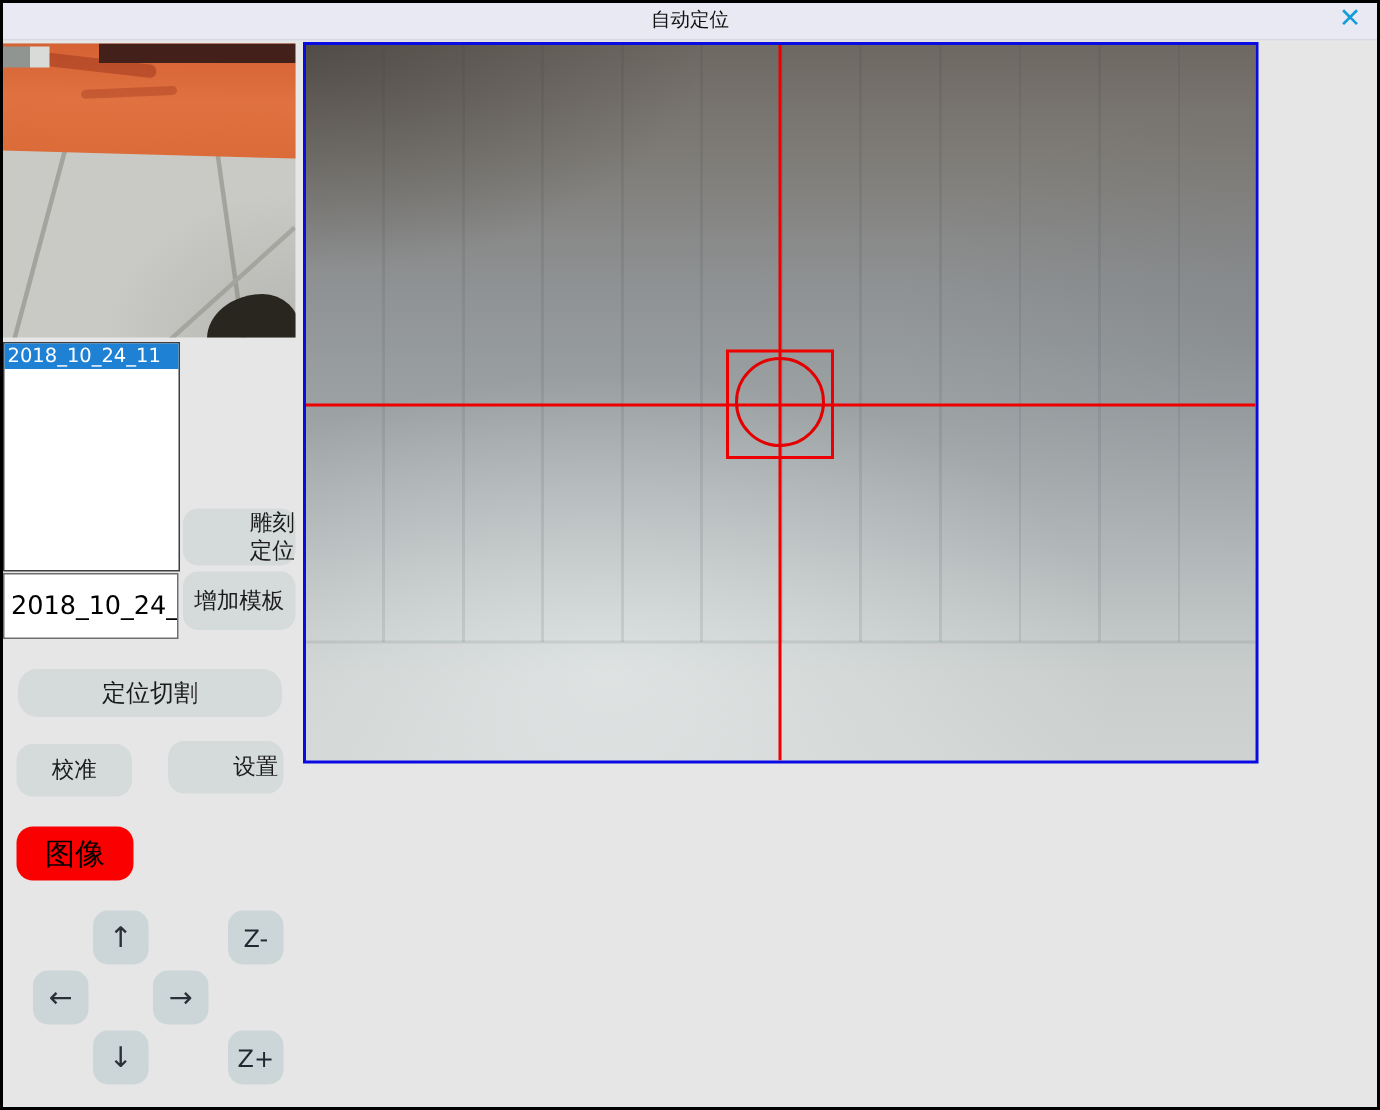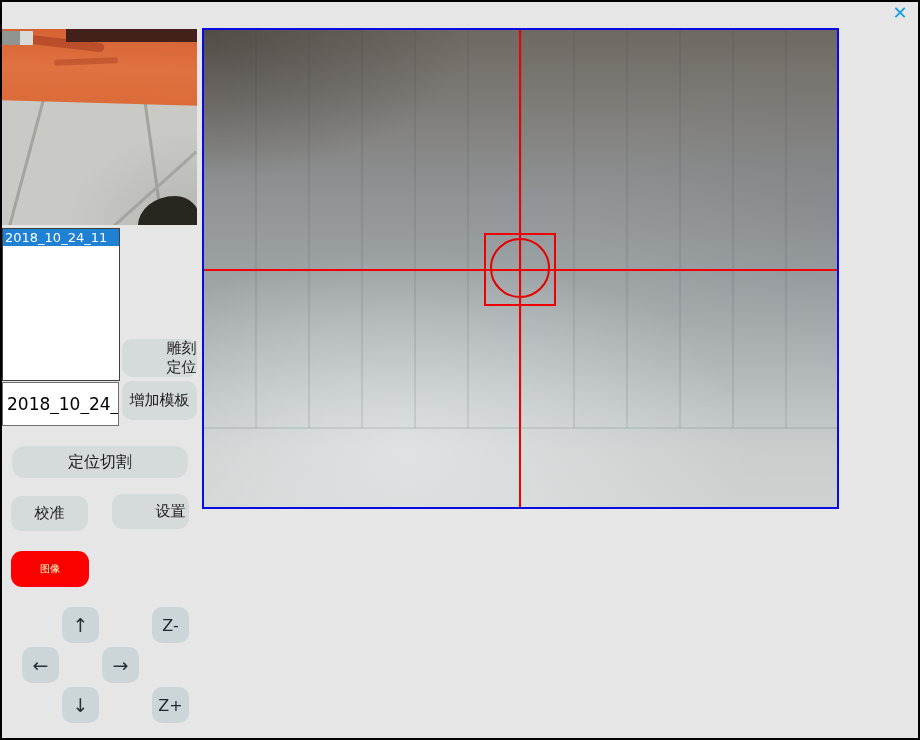--- a/index.html
+++ b/index.html
@@ -52,22 +52,22 @@
          font-family:"DejaVu Sans","Liberation Sans",sans-serif; }
   .tbtn { left:122px; width:75px; font-size:15px; }
   .b-del { top:230px; height:38px; }
   .b-clear { top:284px; height:39px; }
   .b-engrave { top:339px; height:38px;padding-left:44px; }
   .b-add { top:381px; height:39px; }
 
   .b-wide { left:12px; top:446px; width:176px; height:32px; border-radius:13px; font-size:16px; }
   .b-cal { left:11px; top:496px; width:77px; height:35px; border-radius:11px; font-size:15px; }
   .b-set { left:112px; top:494px; width:77px; height:35px; border-radius:11px; font-size:15px;padding-left:40px; }
-  .b-img { left:11px; top:551px; width:78px; height:36px; border-radius:11px; font-size:10px;
-           background:#fb0000; color:#fef9c3; }
+  .b-img { left:11px; top:551px; width:78px; height:36px; border-radius:11px; font-size:20px;
+           background:#fb0000; color:#000000; }
   .b-match { left:112px; top:551px; width:77px; height:36px; border-radius:11px; font-size:15px; }
 
   .jbtn { width:37px; height:36px; border-radius:10px; background:#ccd6d9; font-size:16px; color:#1f2730; }
   .jbtn .arrow { font-size:19px; color:#2a3038; }
   .j-up { left:62px; top:607px; }
   .j-zm { left:152px; top:607px; }
   .j-left { left:22px; top:647px; }
   .j-right { left:102px; top:647px; }
   .j-down { left:62px; top:687px; }
   .j-zp { left:152px; top:687px; }
@@ -87,20 +87,23 @@
   .cross-v { position:absolute; left:315px; top:0; width:2px; height:477px; background:#ee0000; }
   .cross-h { position:absolute; left:0; top:239px; width:633px; height:2px; background:#ee0000; }
   .roi-square { position:absolute; left:280px; top:203px; width:72px; height:73px; border:2px solid #ee0000; }
   .roi-circle { position:absolute; left:286px; top:208px; width:60px; height:60px; border:2px solid #e40000; border-radius:50%; }
 </style>
 </head>
 <body>
 
 <div id="window">
 
+  <div class="titlebar">
+    <div class="title">自动定位</div>
+  </div>
   <div class="closebtn">
     <span>✕</span>
   </div>
 
   <div class="thumb">
     <div class="t-grout t-g1"></div>
     <div class="t-grout t-g2"></div>
     <div class="t-grout t-g3"></div>
     <div class="t-shade"></div>
     <div class="t-orange">

